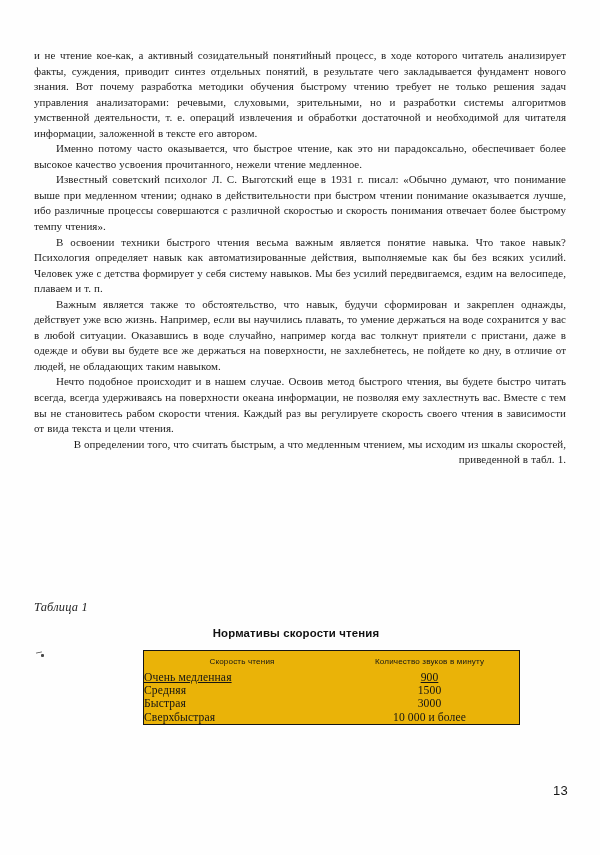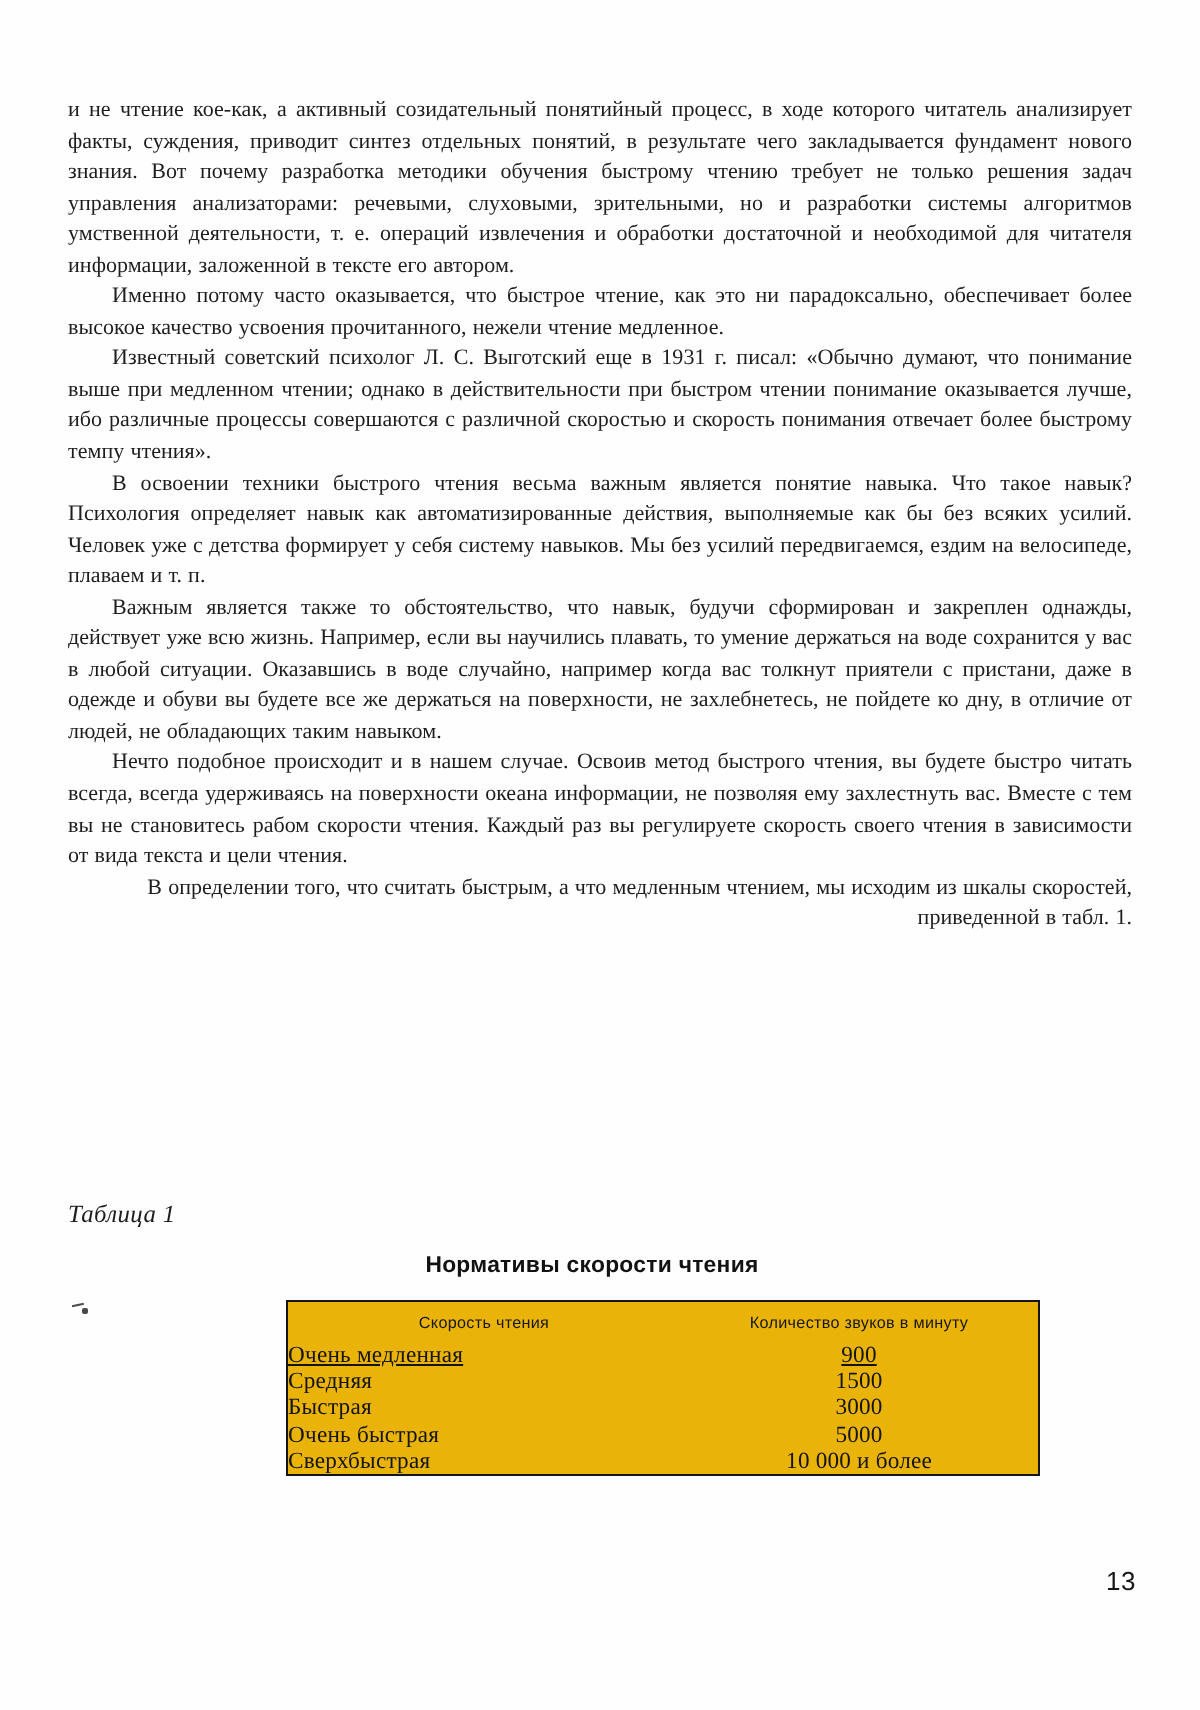--- a/index.html
+++ b/index.html
@@ -196,24 +196,20 @@
       </tr>
       <tr>
         <td class="label">Средняя</td>
         <td class="value sep">1500</td>
       </tr>
       <tr>
         <td class="label">Быстрая</td>
         <td class="value sep">3000</td>
       </tr>
       <tr>
-        <td class="label">Очень быстрая</td>
-        <td class="value sep">5000</td>
-      </tr>
-      <tr>
         <td class="label rowgap-bot">Сверхбыстрая</td>
         <td class="value sep rowgap-bot">10 000 и более</td>
       </tr>
     </tbody>
   </table>
 
   <div id="scan-mark">
     <i class="a"></i>
       <i class="b"></i>
   </div>

